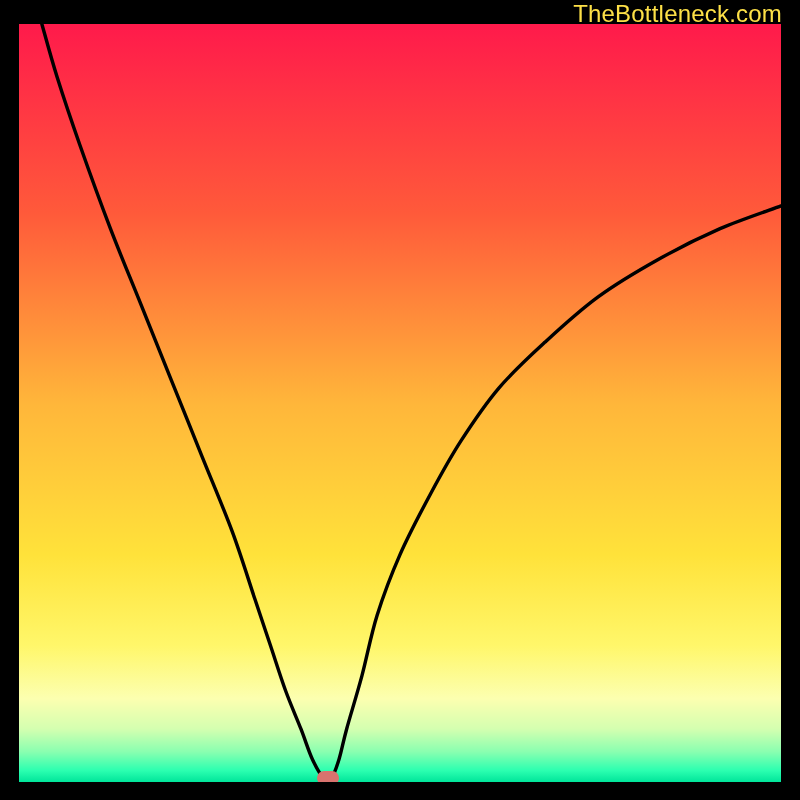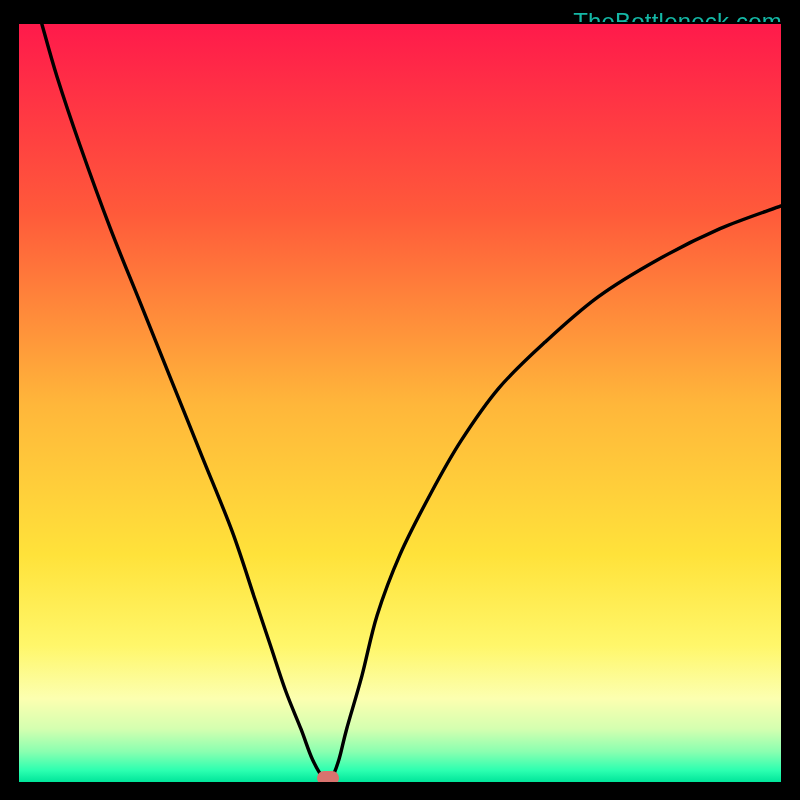--- a/index.html
+++ b/index.html
@@ -23,23 +23,23 @@
   }
   .gradient {
     position: absolute;
     left: 0;
     top: 0;
     width: 100%;
     height: 100%;
   }
   .watermark {
     position: absolute;
-    top: 8px;
+    top: 0px;
     right: 18px;
-    color: #14b8a6;
+    color: #fde047;
     font-size: 24px;
     font-weight: 500;
     letter-spacing: 0.2px;
     text-decoration: underline;
   }
   svg.curve {
     position: absolute;
     left: 0;
     top: 0;
     width: 100%;

